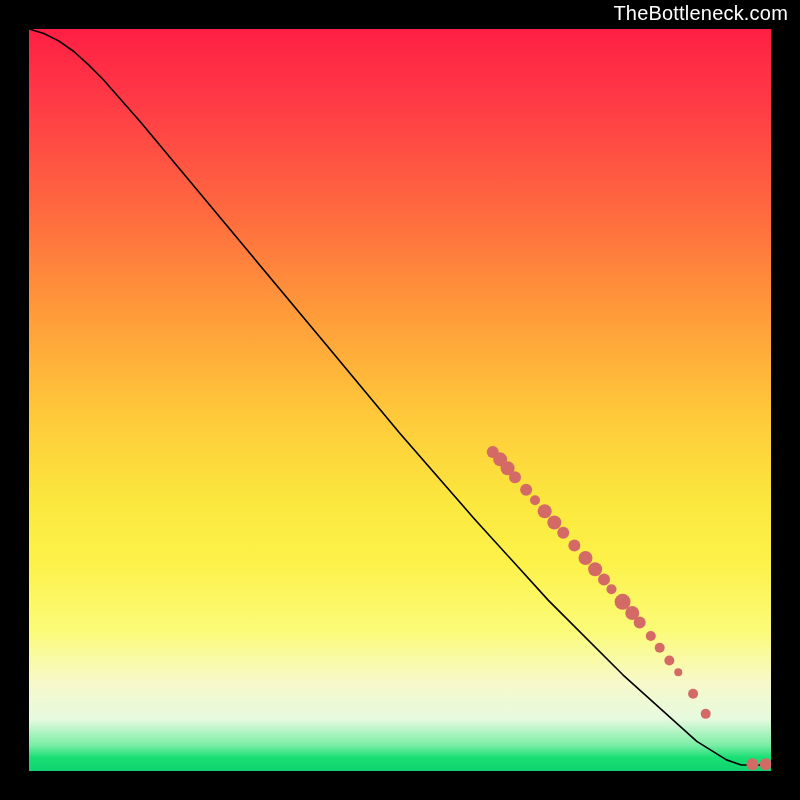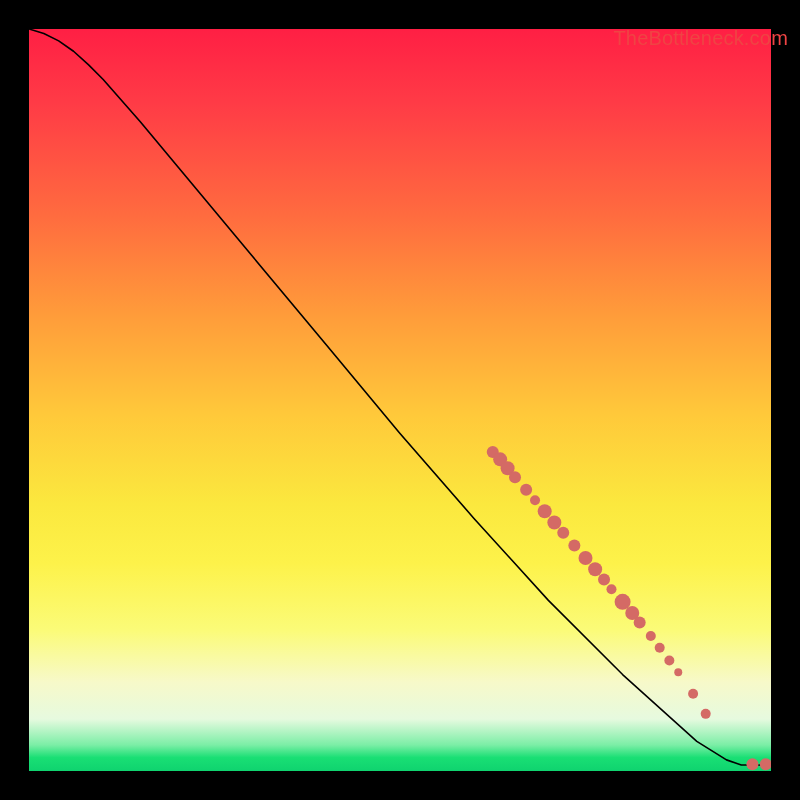--- a/index.html
+++ b/index.html
@@ -14,26 +14,25 @@
   .stage {
     position: relative;
     width: 800px;
     height: 800px;
     background: #000;
   }
   .watermark {
     position: absolute;
     top: 2px;
     right: 12px;
-    color: #ef4444;
+    color: #ffffff;
     font-size: 20px;
     font-weight: 500;
     letter-spacing: 0.2px;
     z-index: 5;
-    margin-top: 25px;
   }
   .plot {
     position: absolute;
     left: 29px;
     top: 29px;
     width: 742px;
     height: 742px;
     background: linear-gradient(to bottom,
       #ff1f44 0%,
       #ff3b46 10%,

